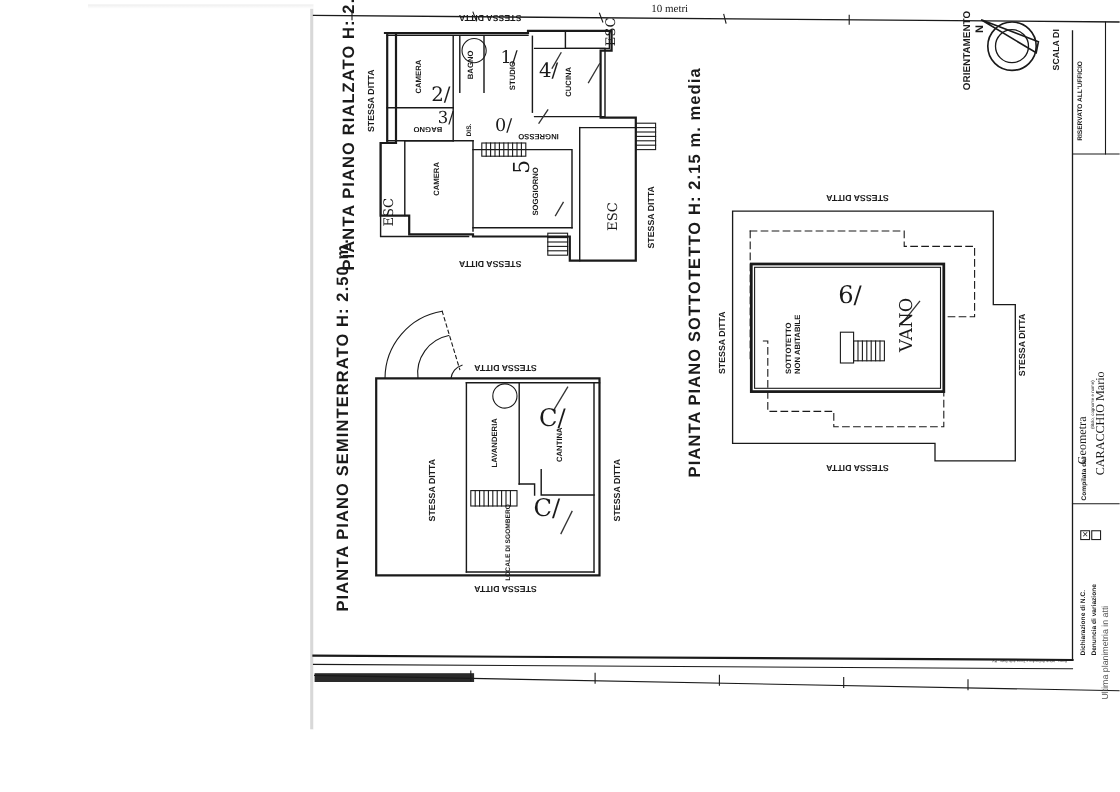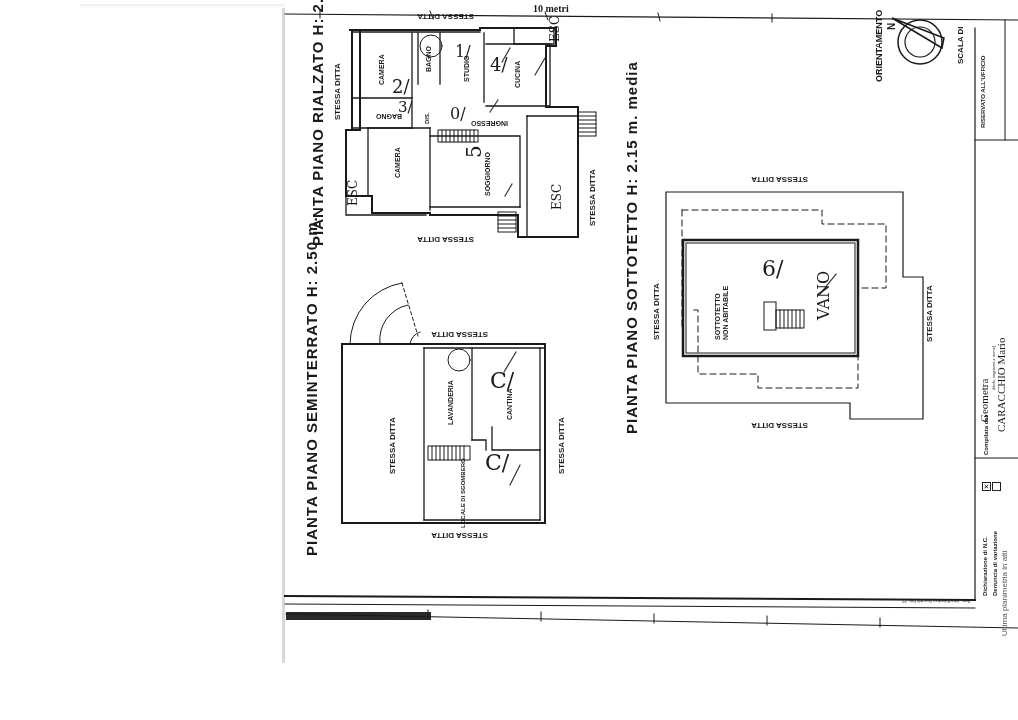--- a/index.html
+++ b/index.html
@@ -203,21 +203,21 @@
 <div class="vtext" style="left:447px;top:425px;transform:rotate(-90deg);font-size:7px;">LAVANDERIA</div>
 <div class="vtext" style="left:506px;top:420px;transform:rotate(-90deg);font-size:7px;">CANTINA</div>
 <div class="vtext hand" style="left:490px;top:368px;font-size:22px;font-weight:normal;">C/</div>
 <div class="vtext" style="left:460px;top:528px;transform:rotate(-90deg);font-size:6px;width:70px;white-space:normal;">LOCALE DI SGOMBERO</div>
 <div class="vtext hand" style="left:485px;top:450px;font-size:22px;font-weight:normal;">C/</div>
 
 <div class="vtext" style="left:714px;top:340px;transform:rotate(-90deg);font-size:7px;width:56px;white-space:normal;line-height:8px;">SOTTOTETTO NON ABITABILE</div>
 <div class="vtext hand" style="left:762px;top:256px;font-size:22px;font-weight:normal;">6/</div>
 <div class="vtext hand" style="left:814px;top:320px;transform:rotate(-90deg);font-size:16px;font-weight:normal;">VANO</div>
 
-<div class="vtext" style="left:533px;top:3px;font-size:10px;font-weight:bold;font-family:'Liberation Serif',serif;">10 metri</div>
+<div class="vtext" style="left:592px;top:3px;font-size:10px;font-weight:normal;font-family:'Liberation Serif',serif;">10 metri</div>
 <div class="vtext" style="left:874px;top:82px;transform:rotate(-90deg);font-size:9px;">ORIENTAMENTO</div>
 <div class="vtext" style="left:886px;top:30px;transform:rotate(-90deg);font-size:10px;">N</div>
 <div class="vtext" style="left:956px;top:64px;transform:rotate(-90deg);font-size:8px;">SCALA DI</div>
 <div class="vtext" style="left:980px;top:128px;transform:rotate(-90deg);font-size:6px;">RISERVATO ALL'UFFICIO</div>
 
 <div class="vtext" style="left:983px;top:455px;transform:rotate(-90deg);font-size:6px;">Compilata dal</div>
 <div class="vtext" style="left:978px;top:422px;transform:rotate(-90deg);font-size:11px;font-weight:normal;font-family:'Liberation Serif',serif;">Geometra</div>
 <div class="vtext" style="left:991px;top:390px;transform:rotate(-90deg);font-size:4px;font-weight:normal;">(titolo, cognome e nome)</div>
 <div class="vtext" style="left:995px;top:432px;transform:rotate(-90deg);font-size:11px;font-weight:normal;font-family:'Liberation Serif',serif;">CARACCHIO Mario</div>
 <div class="vtext" style="left:982px;top:596px;transform:rotate(-90deg);font-size:6px;">Dichiarazione di N.C.</div>

